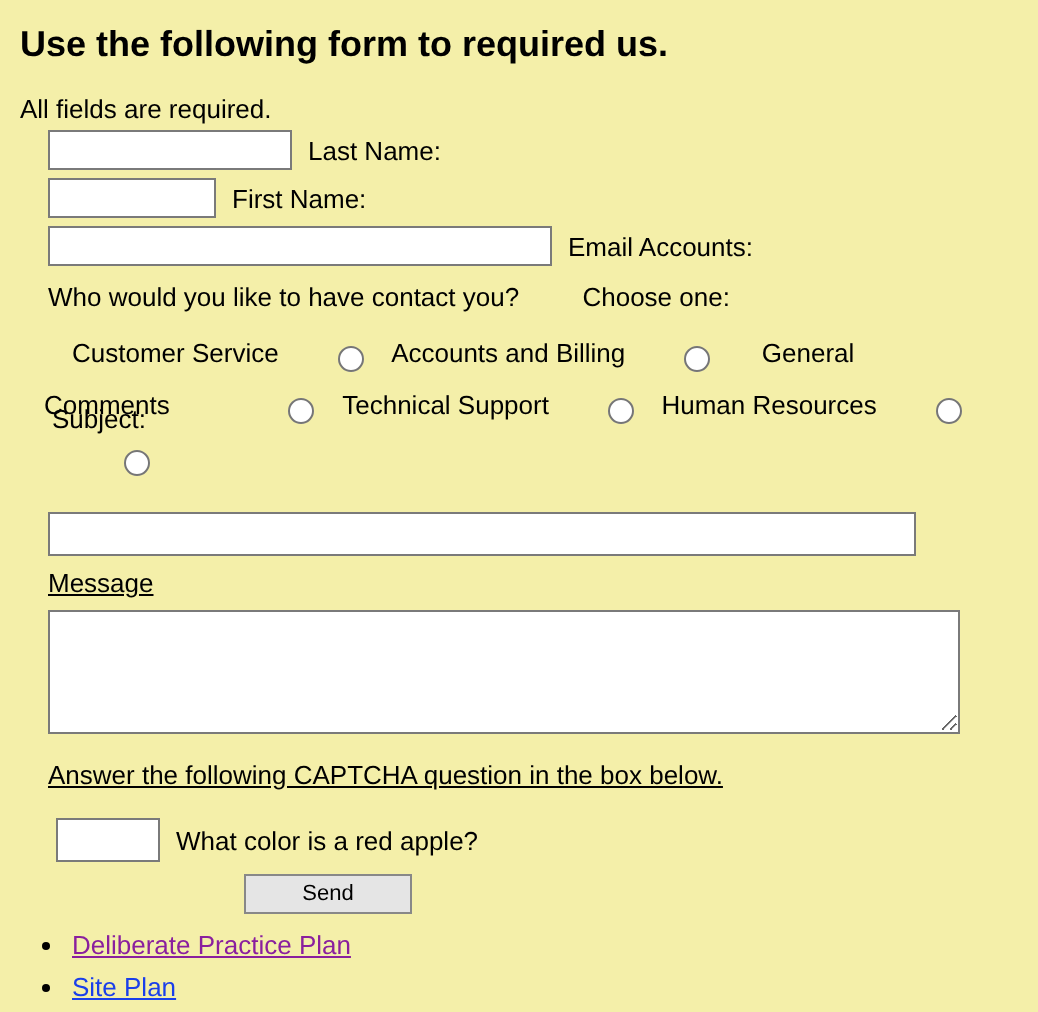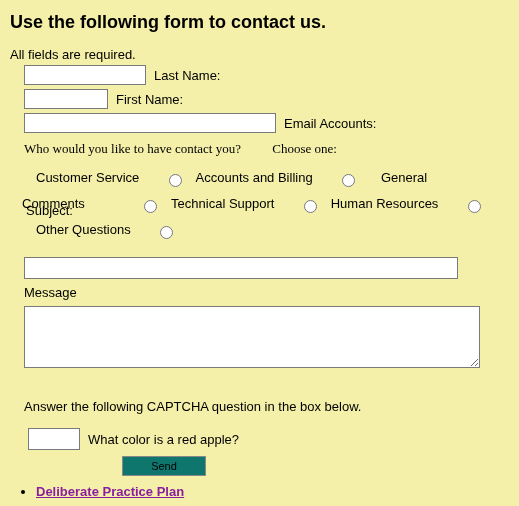--- a/index.html
+++ b/index.html
@@ -20,44 +20,44 @@
   .req {
     margin-bottom: 3px;
   }
   .form-block { margin-left: 14px; }
   .row { margin-bottom: 4px; display:flex; align-items:center; }
   .row input[type=text] { height:20px; border:1px solid #7a7a7a; background:#fff; }
   .fn input { width:84px; }
   .ln input { width:122px; }
   .em input { width:252px; }
   .row .lbl { margin-left:8px; }
-  .q-row { margin-top:8px;font-family:Liberation Serif, serif; }
+  .q-row { margin-top:8px; }
   .q-row span:first-child { margin-right:28px; }
   .opts { margin-top:8px; margin-left:12px; line-height:26px; }
   .opts input[type=radio] { margin-left:26px; margin-right:4px; vertical-align:middle;}
   .subject-block { margin-top:14px; margin-left:0; }
   .subject-block input { width:434px; height:22px; border:1px solid #7a7a7a; background:#fff;}
-  .msg-lbl { margin-top:6px; margin-left:0; }
+  .msg-lbl { margin-top:6px; margin-left:0;text-decoration:underline; }
   .msg-area { margin-top:6px; }
   .msg-area textarea { width:456px; height:62px; border:1px solid #7a7a7a; resize:both; background:#fff; font-family:inherit;}
-  .captcha-q { margin-top:28px; margin-left:0;}
+  .captcha-q { margin-top:10px; margin-left:0;text-decoration:underline;}
   .captcha-row { margin-top:14px; margin-left:4px; display:flex; align-items:center;}
   .captcha-row input { width:52px; height:22px; border:1px solid #7a7a7a; background:#fff;}
   .captcha-row .clbl { margin-left:8px;}
   .send-row { margin-top:6px; text-align:center; width:280px;}
-  .send-row button { width:84px; height:20px; font-size:11px; border:1px solid #888; background:#0f766e;}
+  .send-row button { width:84px; height:20px; font-size:11px; border:1px solid #888; background:#e5e5e5;}
   ul.links { margin:8px 0 0 0; padding-left:26px;}
   ul.links li { color:#000; margin-bottom:6px;}
-  ul.links a { color:#8a1f9e; text-decoration:underline;font-weight:bold;}
+  ul.links a { color:#8a1f9e; text-decoration:underline;}
   ul.links a.blue { color:#1a3fea;}
 </style>
 </head>
 <body>
 
-<h2>Use the following form to contact us.</h2>
+<h2>Use the following form to required us.</h2>
 
 <div class="req">All fields are required.</div>
 
 <div class="form-block">
 
   <div class="row ln">
     <input type="text" style="">
     <span class="lbl">Last Name:</span>
   </div>
   <div class="row fn">
@@ -85,21 +85,20 @@
       <span style="position:absolute; left:-14px;">Comments</span>
       <span style="visibility:hidden">Comments</span>
       <span style="position:absolute; left:-10px; top:2px; font-size:13px;">Subject:</span>
     </span>
     <input type="radio" name="c" style="margin-left: 42px;">
     <span style="margin-left:6px">Technical Support</span>
     <input type="radio" name="c" style="">
     <span style="margin-left:6px">Human Resources</span>
     <input type="radio" name="c" style="">
     <br>
-    <span>Other Questions</span>
     <input type="radio" name="c" style="">
   </div>
 
   <div class="subject-block">
     <input type="text" style="">
   </div>
   <div class="msg-lbl">Message</div>
   <div class="msg-area">
     <textarea style=""></textarea>
   </div>

